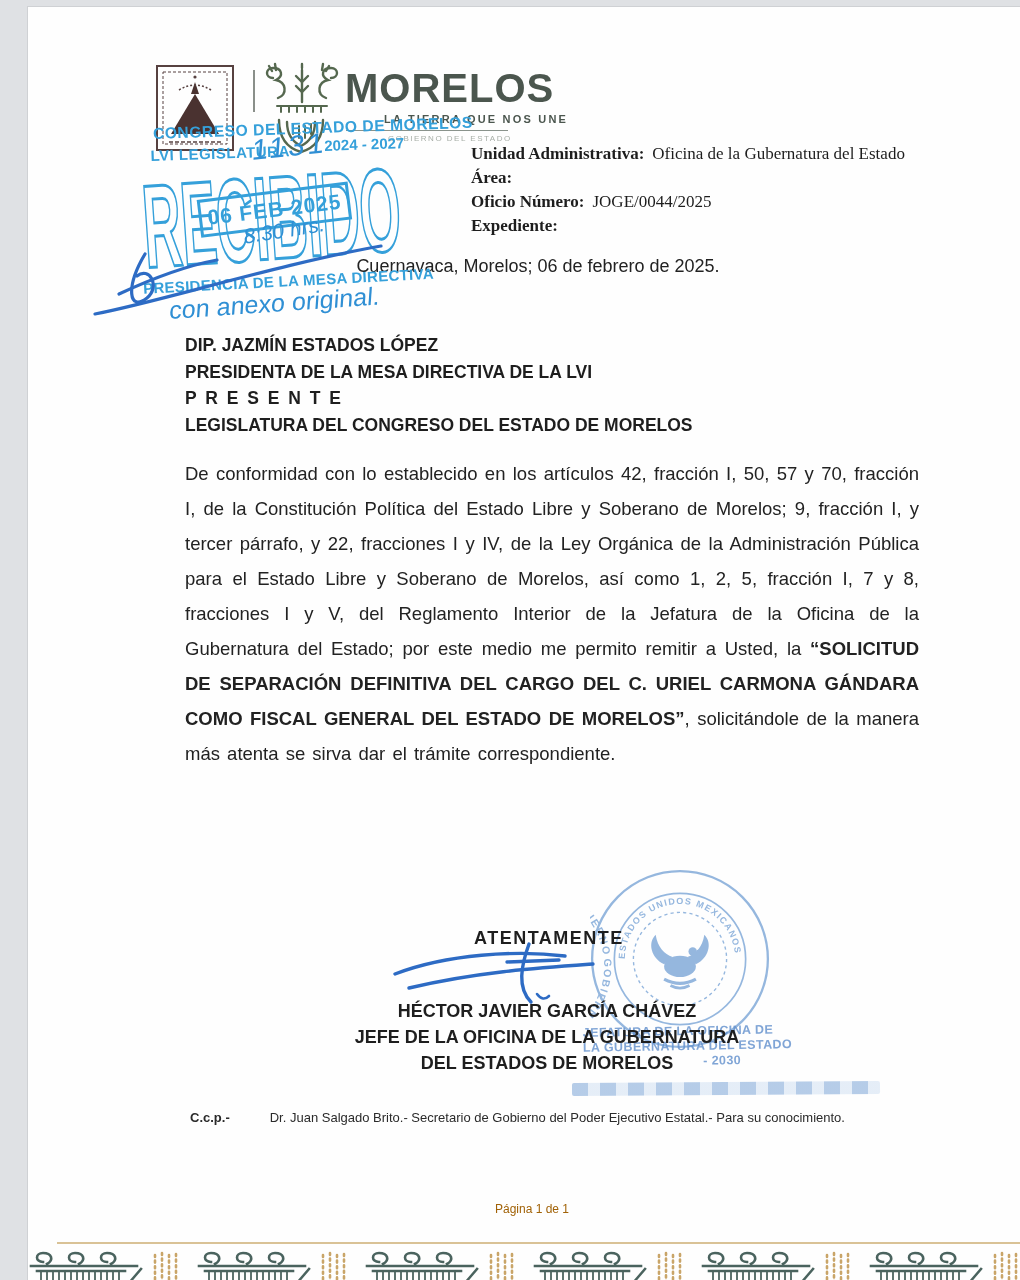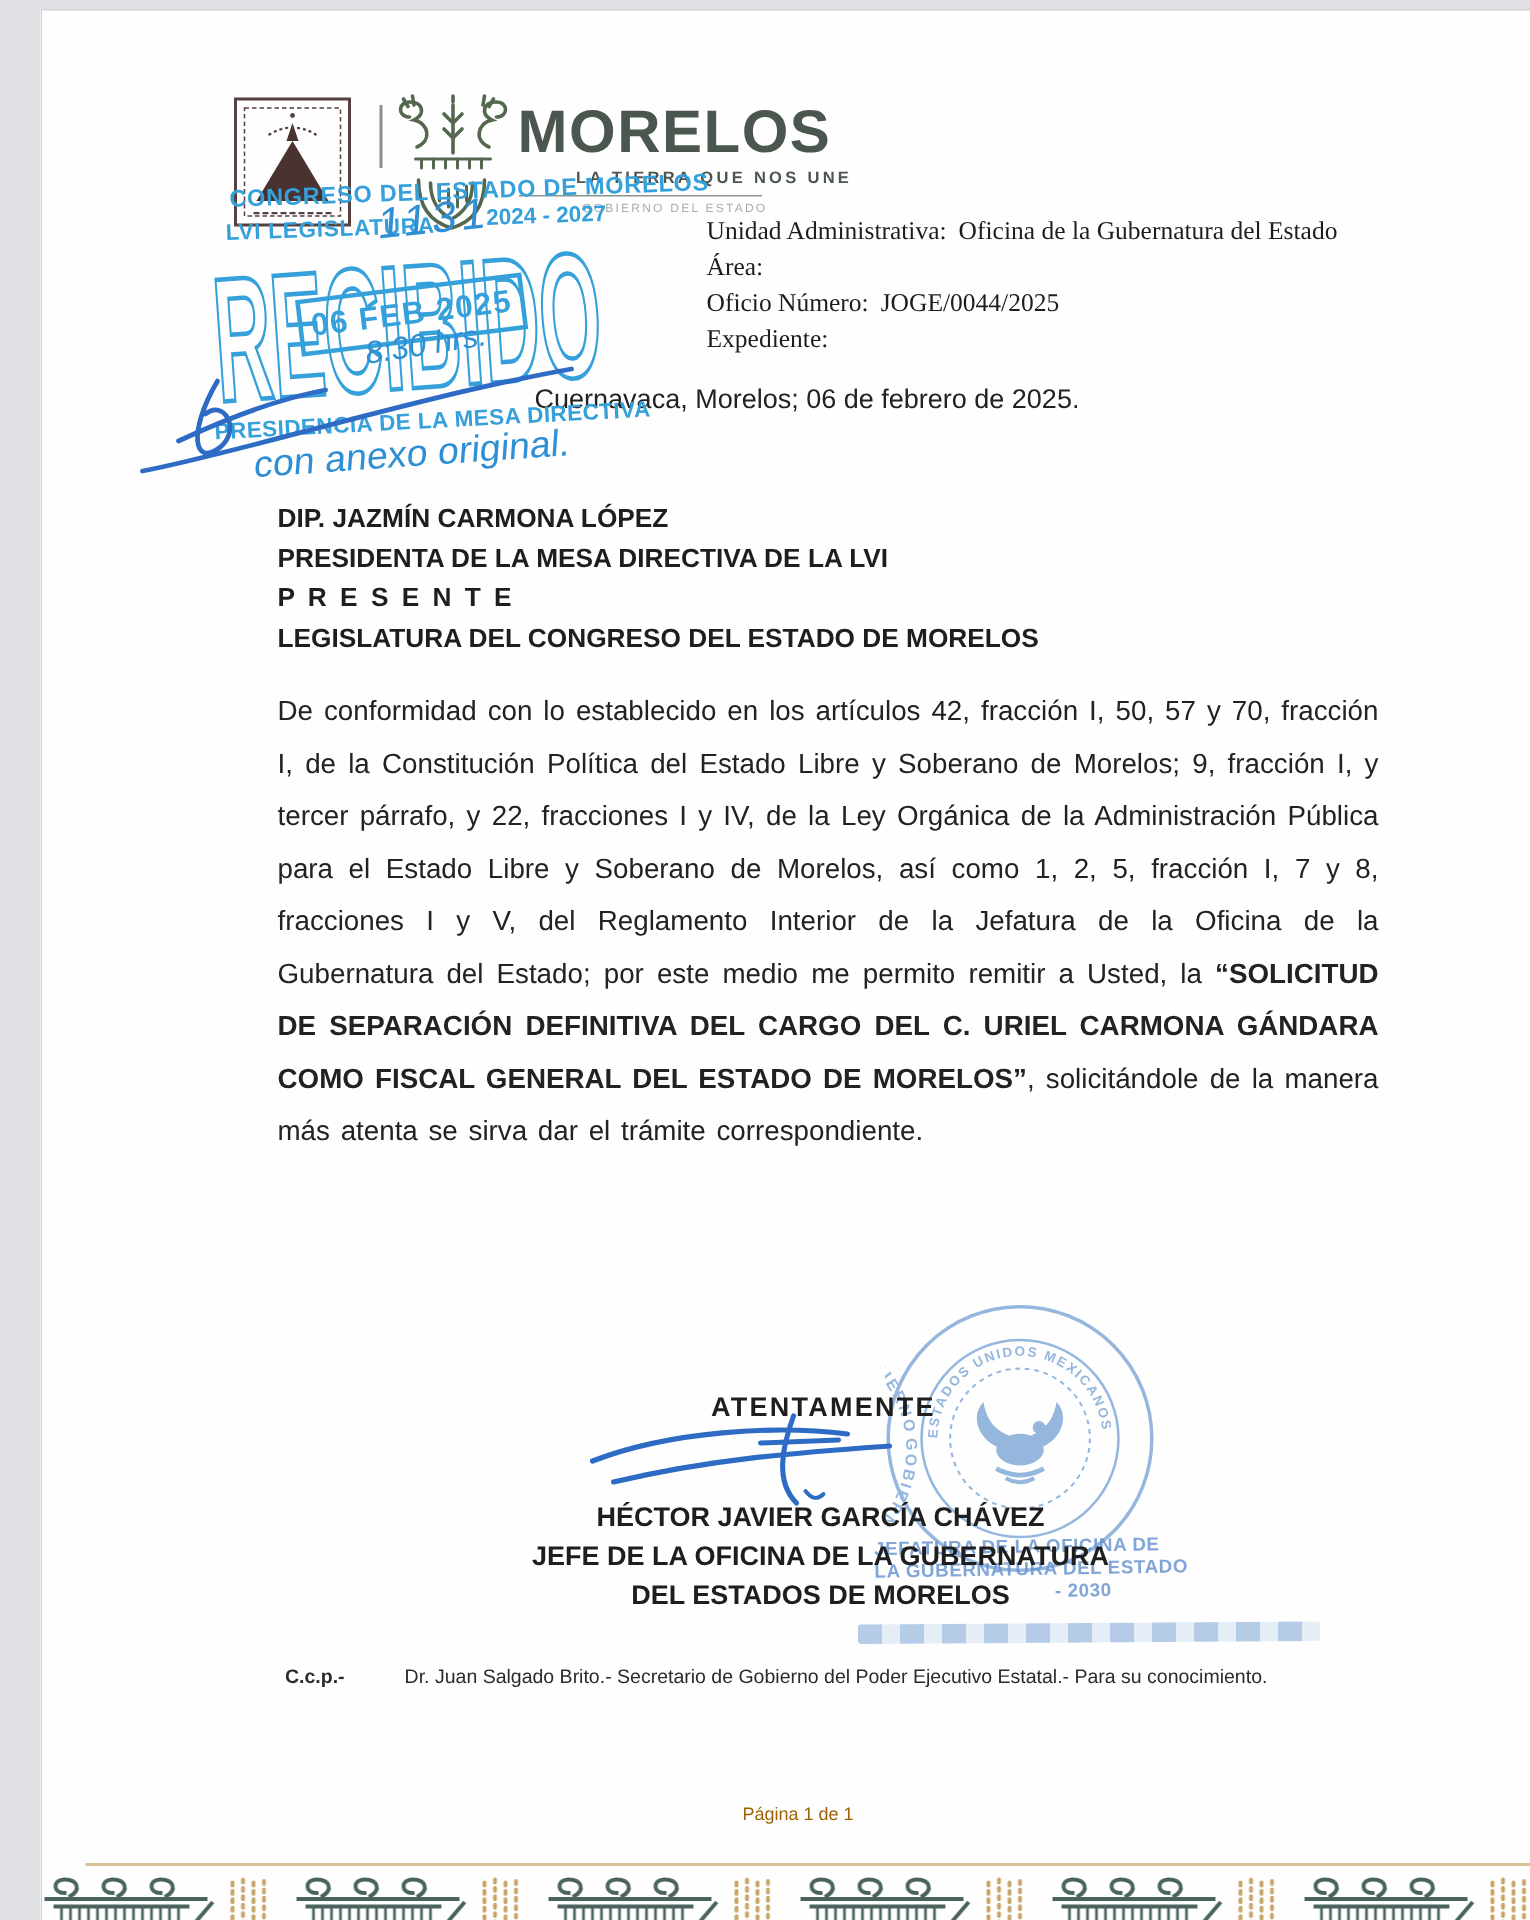--- a/index.html
+++ b/index.html
@@ -23,21 +23,21 @@
   .stamp .s-period { font-size:15px; font-weight:bold; white-space:nowrap; }
   .stamp .s-datebox { width:152px; height:38px; border:3.5px solid #35a0da; transform:rotate(-5deg);
                       display:flex; align-items:center; justify-content:center;
                       font-size:21px; font-weight:bold; letter-spacing:1px; white-space:nowrap; }
   .stamp .s-time { font-size:21px; font-style:italic; color:#2f8fd4; transform:rotate(-7deg); white-space:nowrap; }
   .stamp .s-line3 { font-size:15px; font-weight:bold; letter-spacing:.3px; white-space:nowrap; transform:rotate(-1deg); }
   .stamp .s-annot { font-size:25px; color:#2f8fd4; transform:skewX(-8deg) rotate(-2deg); white-space:nowrap; }
 
   
   .meta { font-family:"Liberation Serif", serif; font-size:17px; color:#1d1d1d; line-height:24px; }
-  .meta b { font-weight:normal; }
+  .meta b { font-weight:bold; }
   .meta .val { padding-left:8px; }
 
   .dateline { font-size:18px; color:#222; }
 
   .recipient { font-size:17.5px; font-weight:bold; color:#1e1e1e; line-height:26.5px; white-space:nowrap; }
 
   .bodytext { font-size:18.5px; color:#222; line-height:35px; text-align:justify; word-spacing:2px; }
   .bodytext b { font-weight:bold; }
 
   .atentamente { font-size:18px; font-weight:bold; letter-spacing:1.5px; color:#1e1e1e; }
@@ -125,21 +125,21 @@
   <div class="abs meta" style="left:444px; top:136px;">
     <div><b>Unidad Administrativa:</b><span class="val">Oficina de la Gubernatura del Estado</span></div>
     <div><b>Área:</b><span class="val"></span></div>
     <div><b>Oficio Número:</b><span class="val">JOGE/0044/2025</span></div>
     <div><b>Expediente:</b><span class="val"></span></div>
   </div>
 
   <div class="abs dateline" style="left:150px; top:250px; width:722px; text-align:center;">Cuernavaca, Morelos; 06 de febrero de 2025.</div>
 
   <div class="abs recipient" style="left:158px; top:326px;">
-    <div>DIP. JAZMÍN CARMONA LÓPEZ</div>
+    <div>DIP. JAZMÍN ESTADOS LÓPEZ</div>
     <div>PRESIDENTA DE LA MESA DIRECTIVA DE LA LVI</div>
     <div style="letter-spacing:2px;">P R E S E N T E</div>
     <div>LEGISLATURA DEL CONGRESO DEL ESTADO DE MORELOS</div>
   </div>
 
   <div class="abs bodytext" style="left:158px; top:450px; width:734px;">
     <span>De conformidad con lo establecido en los artículos 42, fracción I, 50, 57 y 70, fracción I, de la Constitución Política del Estado Libre y Soberano de Morelos; 9, fracción I, y tercer párrafo, y 22, fracciones I y IV, de la Ley Orgánica de la Administración Pública para el Estado Libre y Soberano de Morelos, así como 1, 2, 5, fracción I, 7 y 8, fracciones I y V, del Reglamento Interior de la Jefatura de la Oficina de la Gubernatura del Estado; por este medio me permito remitir a Usted, la </span><b>“SOLICITUD DE SEPARACIÓN DEFINITIVA DEL CARGO DEL C. URIEL CARMONA GÁNDARA COMO FISCAL GENERAL DEL ESTADO DE MORELOS”</b><span>, solicitándole de la manera más atenta se sirva dar el trámite correspondiente.</span>
   </div>
 
 

